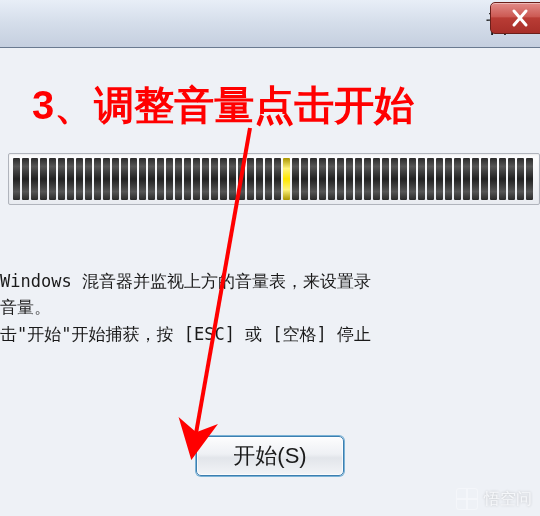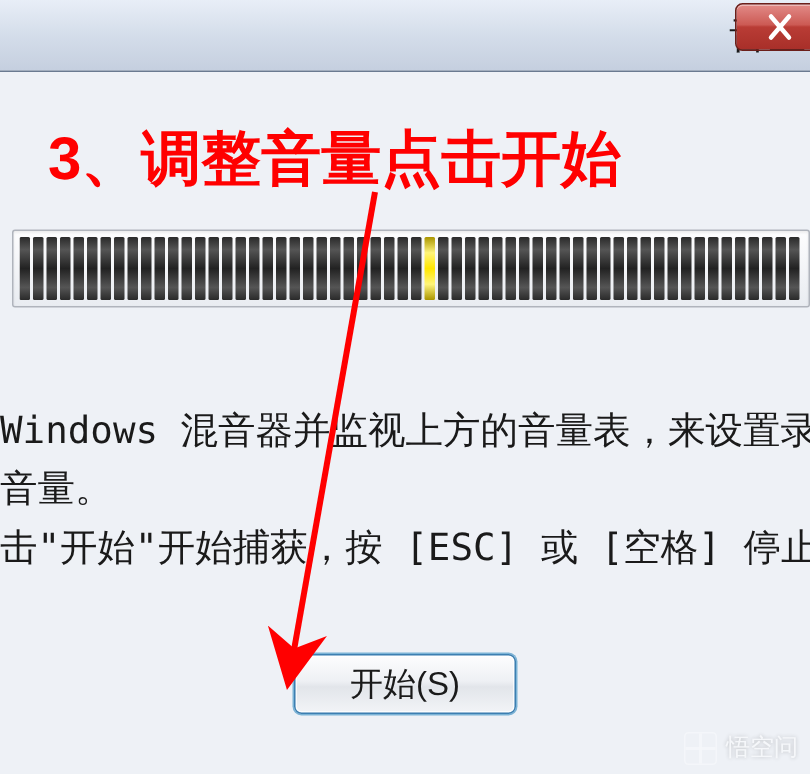--- a/index.html
+++ b/index.html
@@ -90,21 +90,21 @@
       border-radius: 1px;
     }
     .tick.active {
       background: linear-gradient(to bottom, #aa9500 0%, #fff47a 25%, #ffe600 50%, #fff47a 75%, #aa9500 100%);
     }
     .instructions {
       position: absolute;
       top: 220px;
       left: 0;
       right: 4px;
-      font-size: 25px;
+      font-size: 17px;
       color: #1a1a1a;
       line-height: 1.55;
       font-family: "SimSun", monospace;
       white-space: pre;
     }
     .button-row {
       position: absolute;
       bottom: 40px;
       left: 0;
       right: 0;
@@ -129,20 +129,21 @@
     }
     .win-btn.focused {
       border: 1px solid #3c7fb1;
       box-shadow: 0 0 0 1px #7bb3d6, inset 0 0 0 1px rgba(255,255,255,0.7);
     }
     .watermark {
       position: absolute;
       bottom: 6px;
       right: 8px;
       display: flex;
+      align-items: center;
       gap: 6px;
       opacity: 0.45;
       color: #fff;
       font-size: 16px;
       text-shadow: 0 0 3px rgba(0,0,0,0.5);
     }
     .watermark .logo {
       width: 22px;
       height: 22px;
       border: 1.5px solid rgba(255,255,255,0.8);

